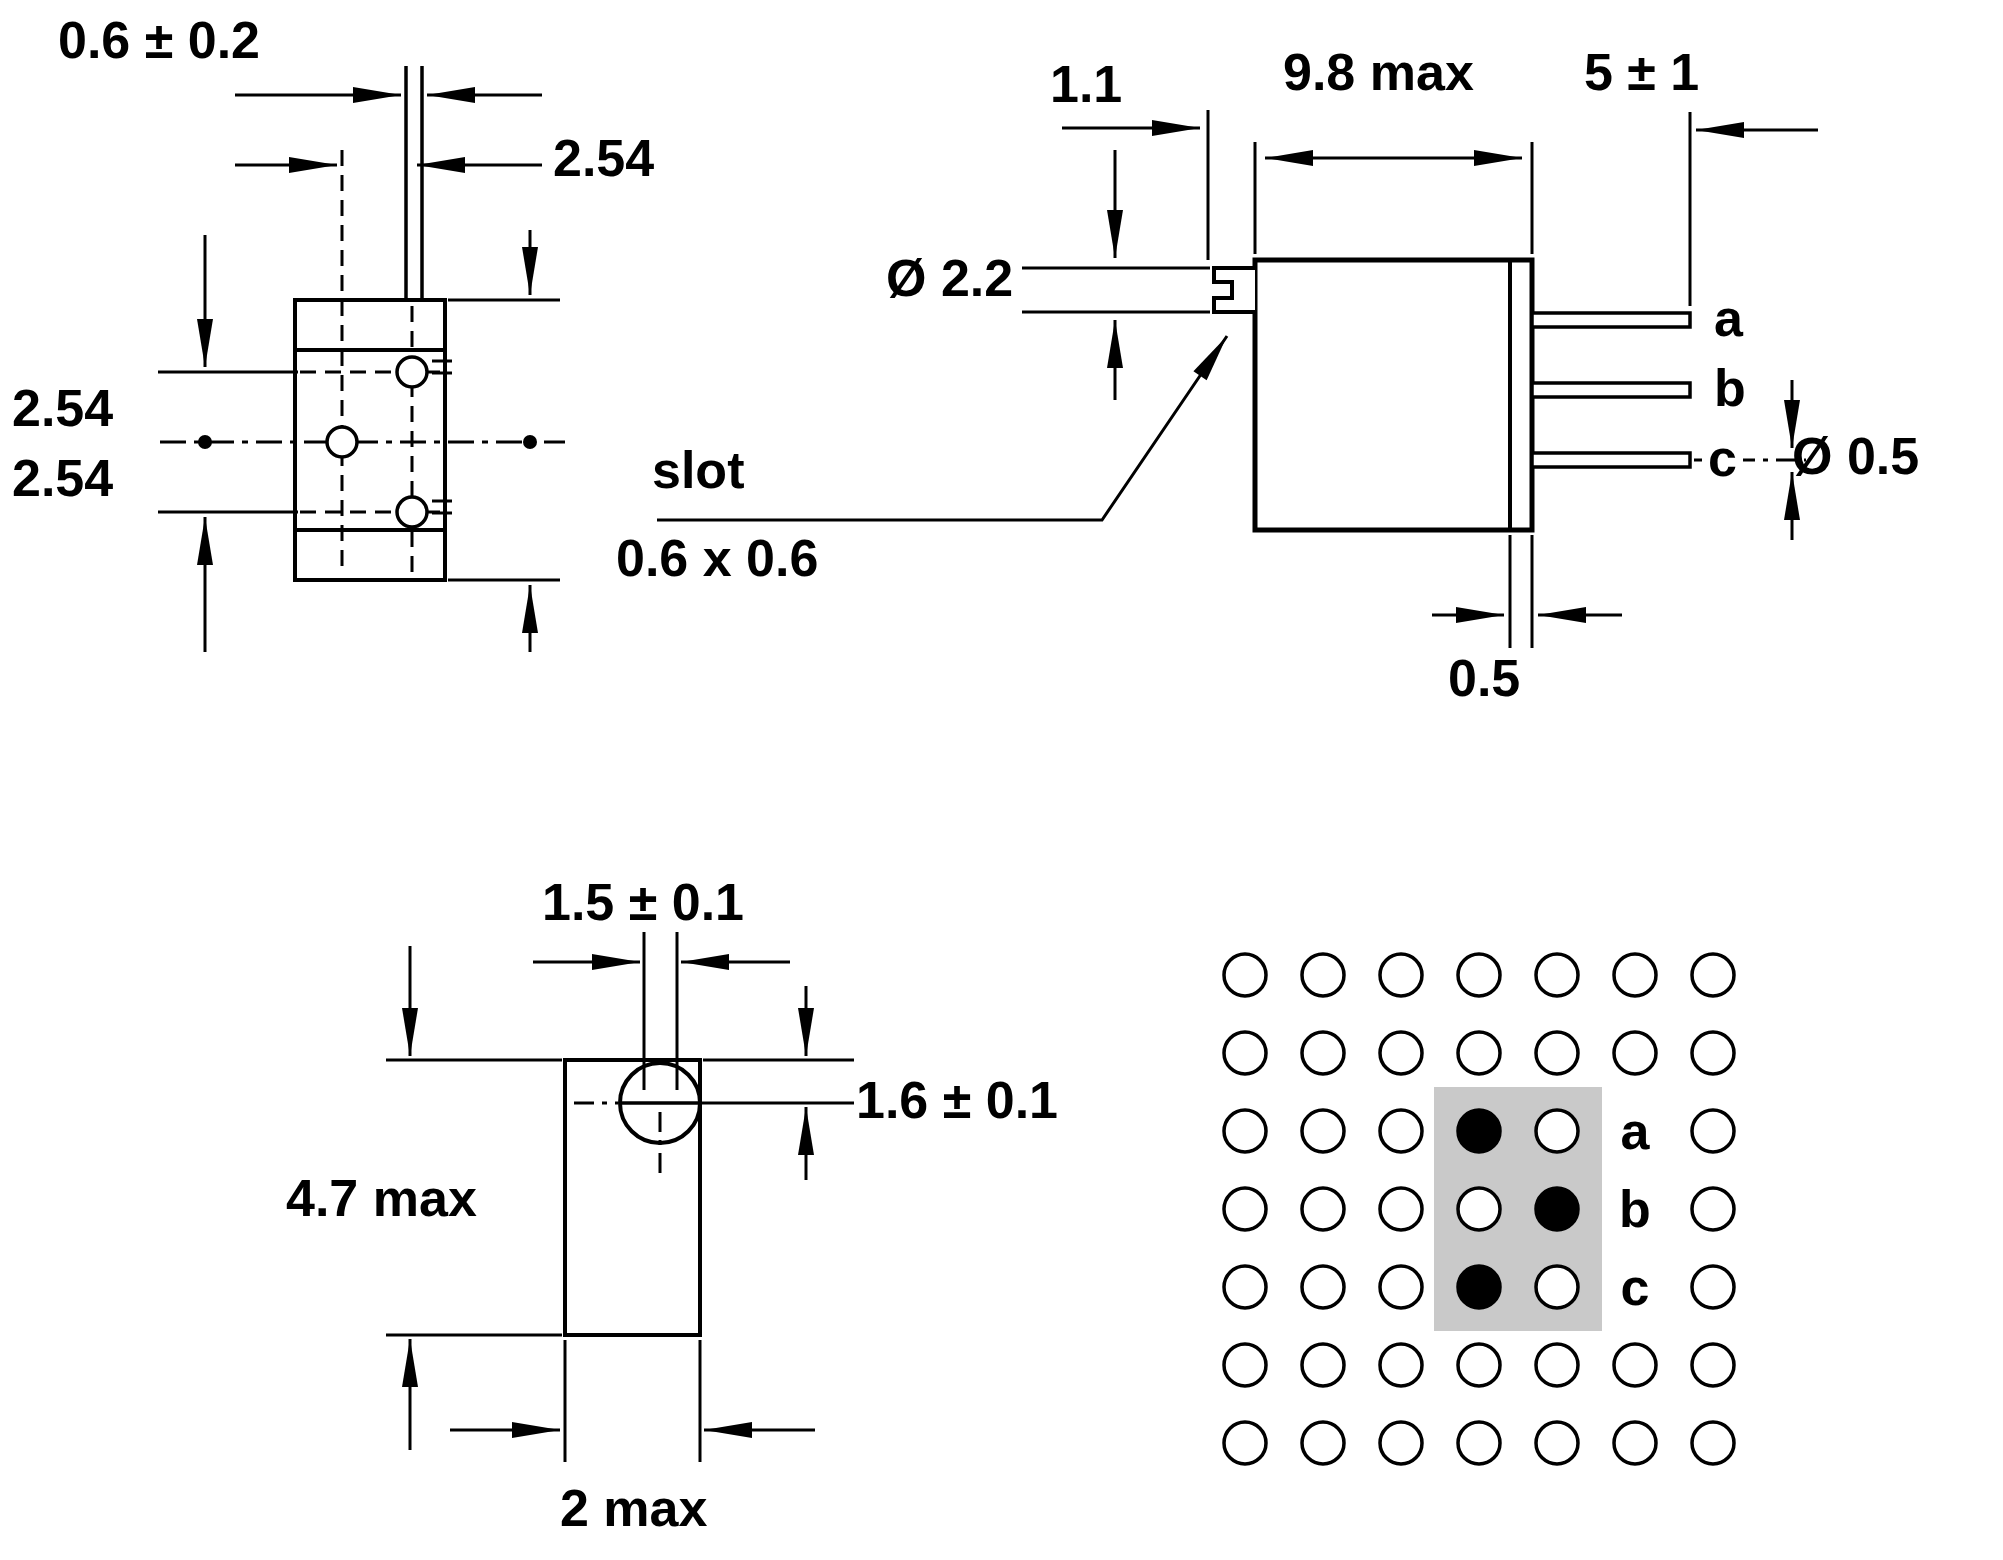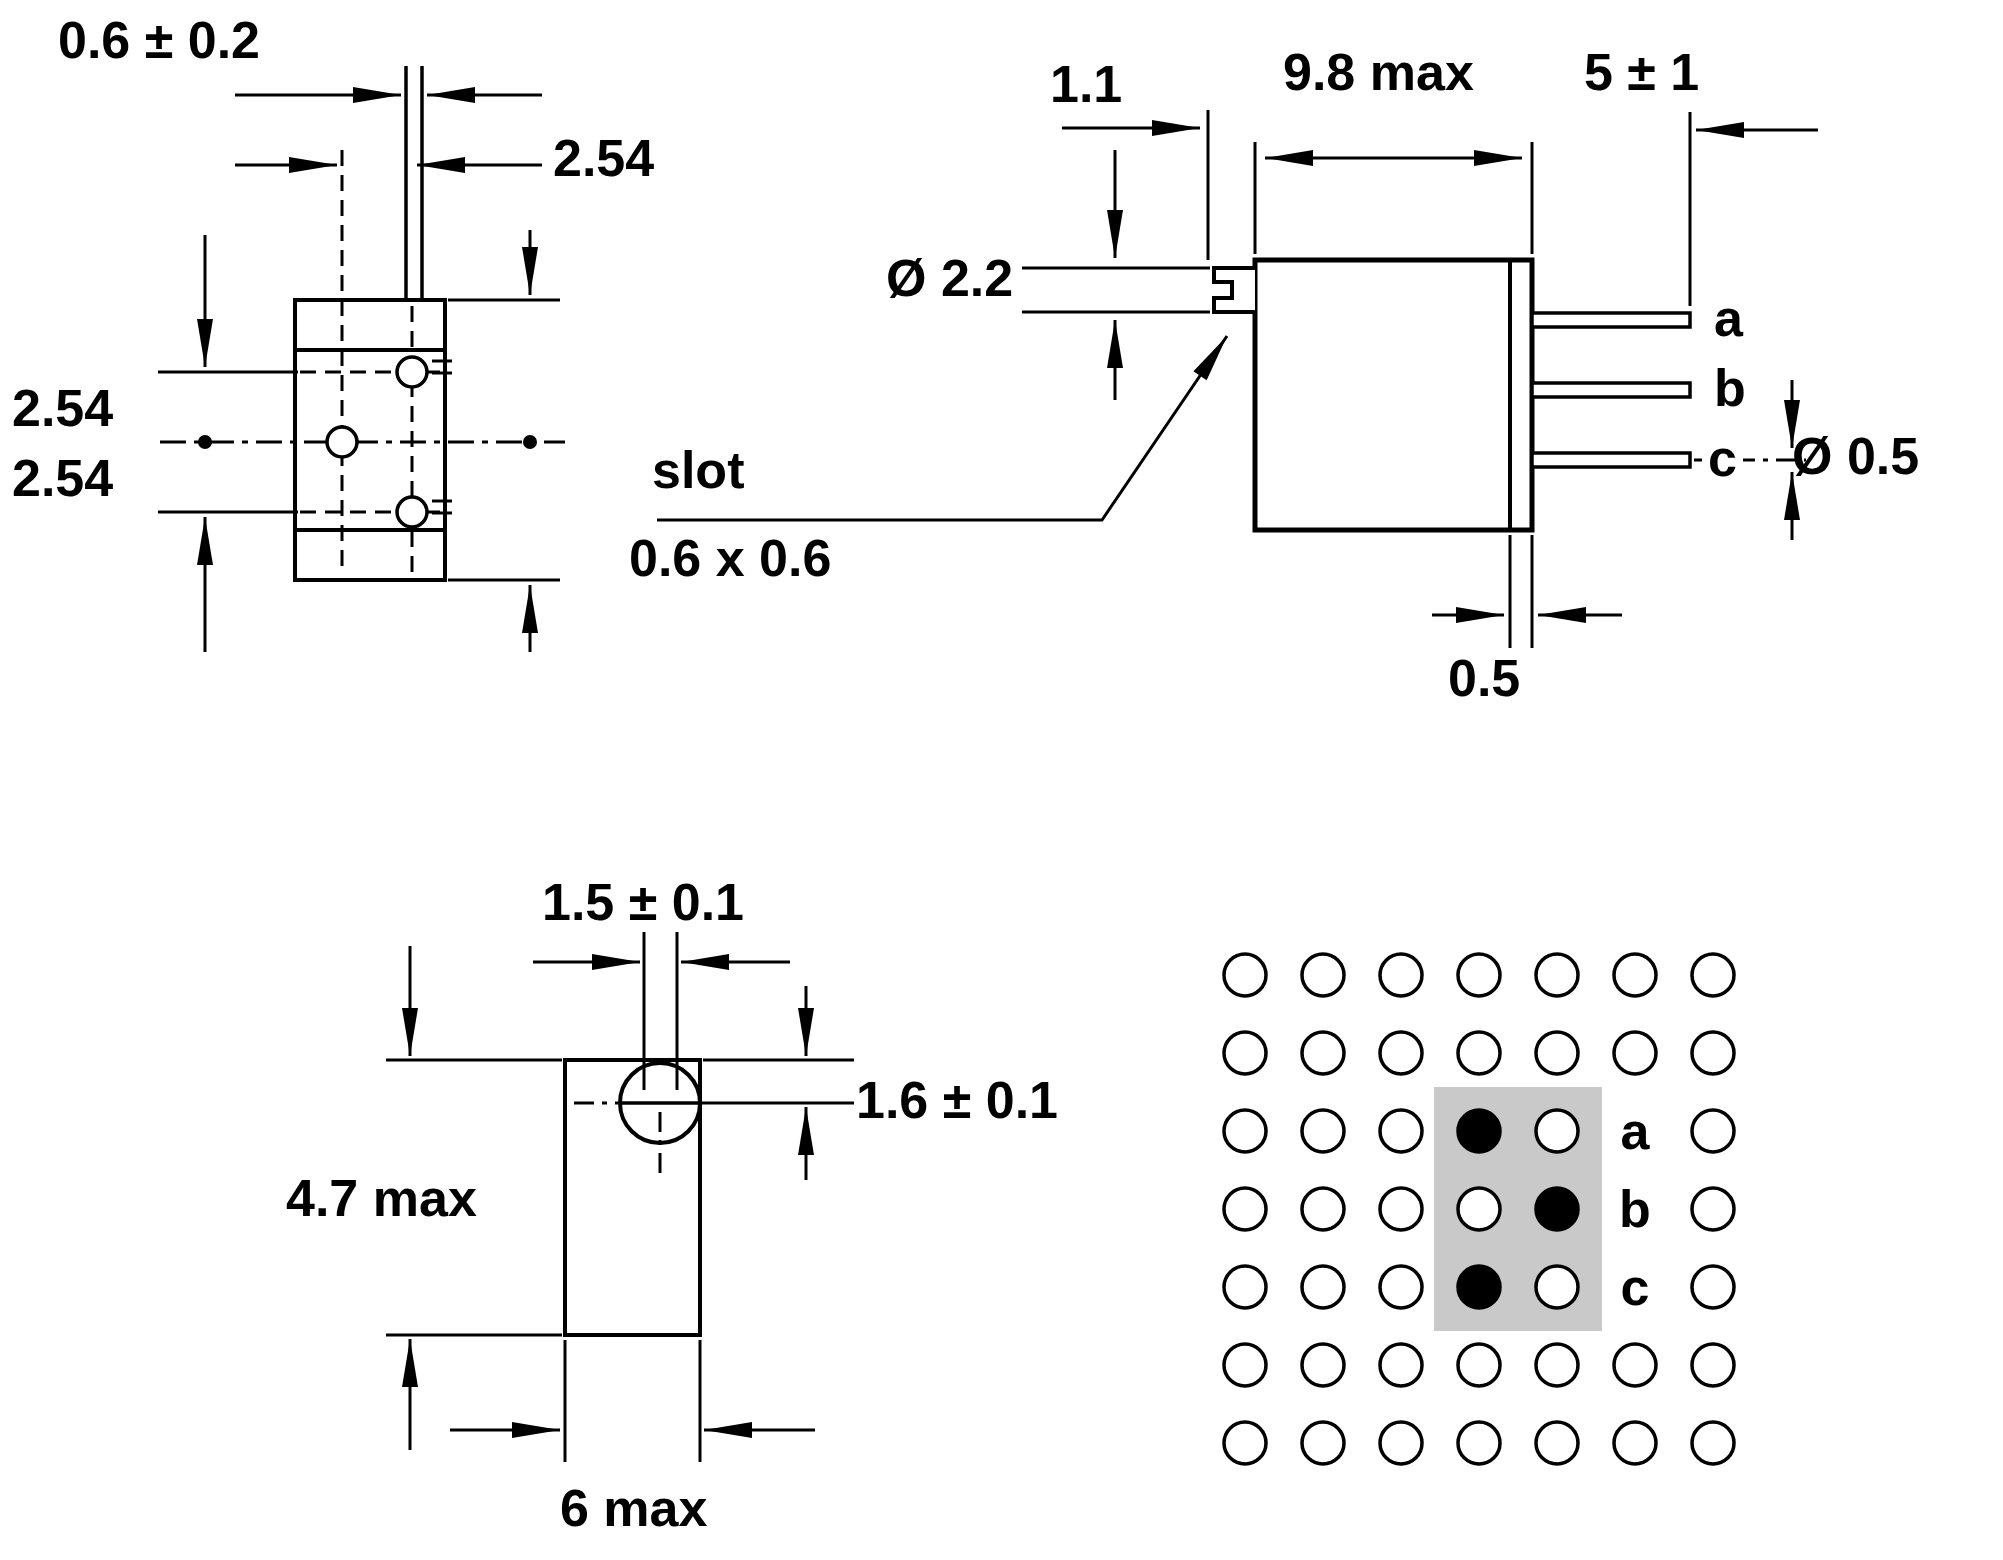--- a/index.html
+++ b/index.html
@@ -182,25 +182,25 @@
   <div class="lbl" style="left:58px;   top:12px">0.6 ± 0.2</div>
   <div class="lbl" style="left:553px;  top:130px">2.54</div>
   <div class="lbl" style="left:12px;   top:380px">2.54</div>
   <div class="lbl" style="left:12px;   top:450px">2.54</div>
 
   <div class="lbl" style="left:1050px; top:56px">1.1</div>
   <div class="lbl" style="left:1283px; top:44px">9.8 max</div>
   <div class="lbl" style="left:1584px; top:44px">5 ± 1</div>
   <div class="lbl" style="left:886px;  top:250px">Ø 2.2</div>
   <div class="lbl" style="left:652px;  top:442px">slot</div>
-  <div class="lbl" style="left:629px;  top:530px">0.6 x 0.6</div>
+  <div class="lbl" style="left:616px;  top:530px">0.6 x 0.6</div>
   <div class="lbl" style="left:1714px; top:290px">a</div>
   <div class="lbl" style="left:1714px; top:360px">b</div>
   <div class="lbl masked" style="left:1702px; top:430px">c</div>
   <div class="lbl" style="left:1792px; top:428px">Ø 0.5</div>
   <div class="lbl" style="left:1448px; top:650px">0.5</div>
 
   <div class="lbl" style="left:542px;  top:874px">1.5 ± 0.1</div>
   <div class="lbl" style="left:856px;  top:1072px">1.6 ± 0.1</div>
   <div class="lbl" style="left:286px;  top:1170px">4.7 max</div>
-  <div class="lbl" style="left:560px;  top:1480px">6 max</div>
+  <div class="lbl" style="left:560px;  top:1480px">2 max</div>
 
 </div>
 
 </body></html>

